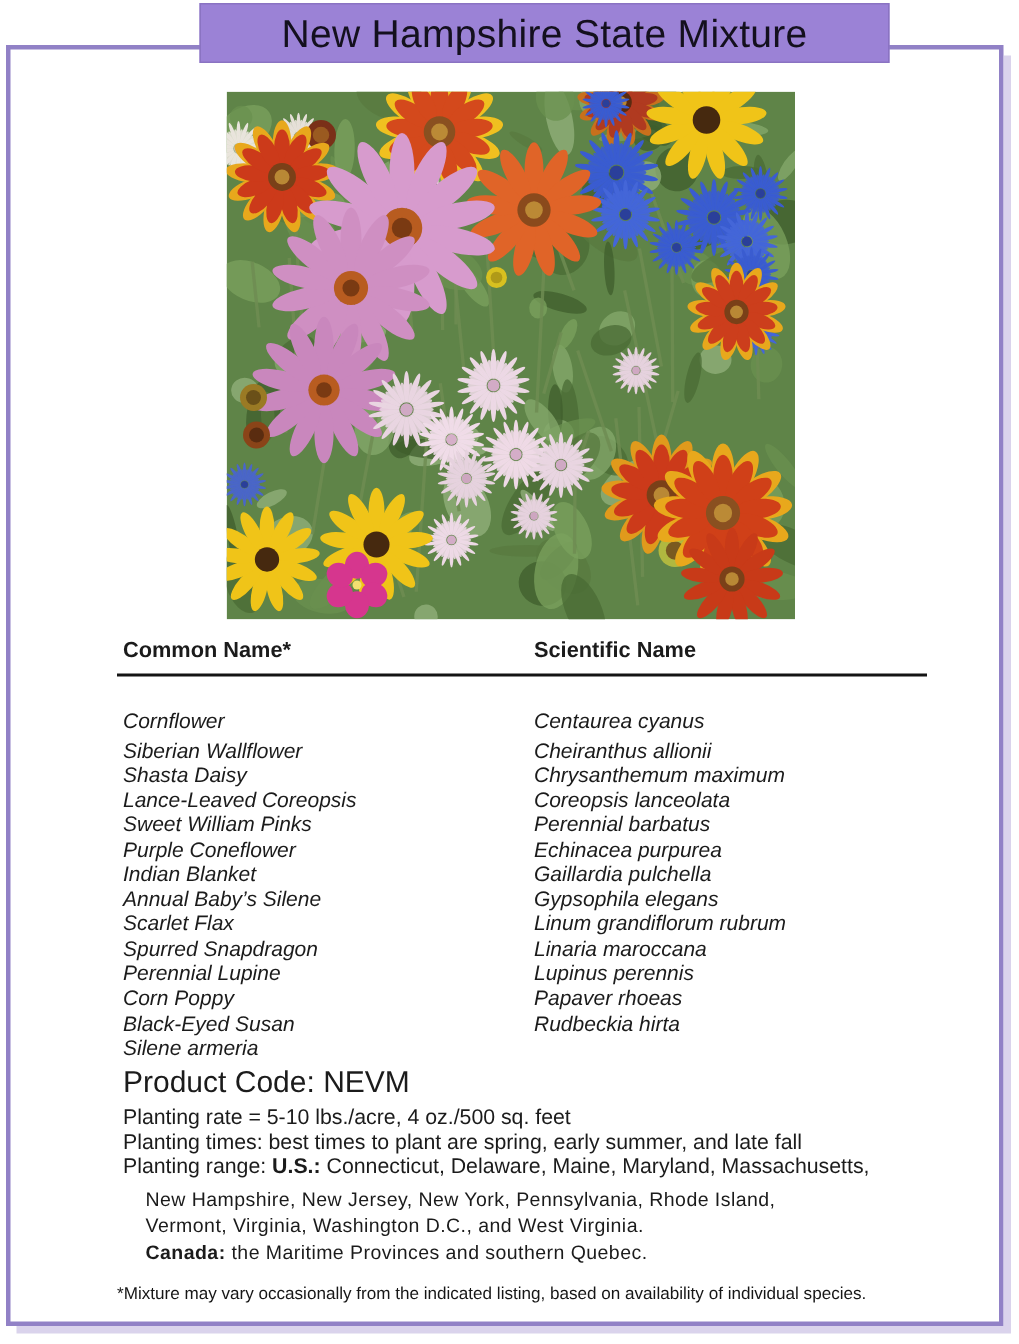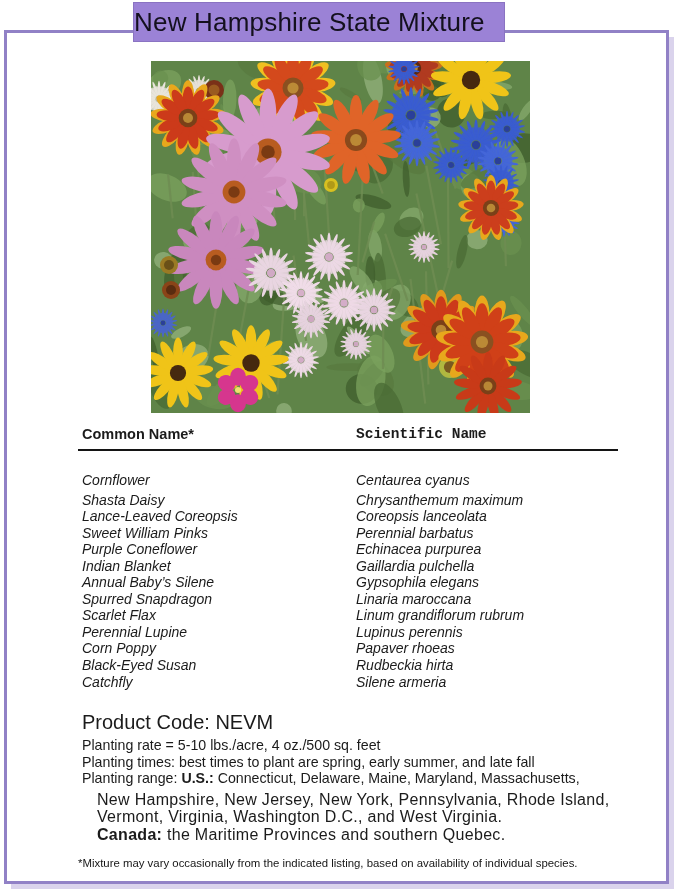--- a/index.html
+++ b/index.html
@@ -6,39 +6,39 @@
   .page{
     position:relative; width:679px; height:896px; background:#ffffff; overflow:hidden;
     font-family:"Liberation Sans","DejaVu Sans",sans-serif; color:#1b1b1b;
   }
   .frame{
     position:absolute; left:4px; top:30px; width:665px; height:854px;
     border:3px solid #9181c6; box-sizing:border-box;
     box-shadow:6px 6px 0 -1px #dad3ec; pointer-events:none;
   }
   .title-bar{
-    position:absolute; left:133px; top:2px; width:372px; height:40px;
+    position:absolute; left:133px; top:2px; width:460px; height:40px;
     background:#9b82d6; border:1px solid #8a73c2; box-sizing:border-box;
-    display:flex; align-items:center; z-index:3;
+    display:flex; align-items:center; justify-content:center; z-index:3;
   }
   .title-bar span{font-size:26px; letter-spacing:0.2px; color:#14101e;}
   .photo{
     position:absolute; left:151px; top:61px; width:379px; height:352px; overflow:hidden; z-index:2;
   }
   .photo svg{display:block;}
   .col-headers{position:absolute; left:0; top:426px; width:679px; height:20px; font-weight:bold; font-size:14.5px;}
   .col-headers .c1{position:absolute; left:82px;}
-  .col-headers .c2{position:absolute; left:356px;font-family:Liberation Mono, monospace;}
+  .col-headers .c2{position:absolute; left:356px;}
   .rule{position:absolute; left:78px; top:449px; width:540px; height:2px; background:#141414;}
   .species{position:absolute; left:82px; top:472px; width:560px; font-size:14px;font-style:italic;}
   .srow{display:grid; grid-template-columns:274px auto; height:16.55px; line-height:16.55px; white-space:nowrap;}
   .srow.first{margin-bottom:3px;}
   .product-code{position:absolute; left:82px; top:711px; font-size:20px;}
   .planting{position:absolute; left:82px; top:737px; font-size:14.2px; line-height:16.6px; white-space:nowrap;}
-  .indent-block{position:absolute; left:97px; top:791px; font-size:16px; line-height:17.4px; letter-spacing:0.3px; white-space:nowrap;}
+  .indent-block{position:absolute; left:97px; top:791px; font-size:13px; line-height:17.4px; letter-spacing:0.3px; white-space:nowrap;}
   .footnote{position:absolute; left:78px; top:857px; font-size:11.4px; color:#161616;}
   b{font-weight:bold;}
 </style>
 </head>
 <body>
 
 <div class="page">
 
   <div class="frame"></div>
 
@@ -1354,20 +1354,24 @@
   </div>
 
   <div class="rule"></div>
 
   <div class="species">
       <div class="srow first">
         <span>Cornflower</span>
         <span>Centaurea cyanus</span>
       </div>
       <div class="srow">
+        <span>Siberian Wallflower</span>
+        <span>Cheiranthus allionii</span>
+      </div>
+      <div class="srow">
         <span>Shasta Daisy</span>
         <span>Chrysanthemum maximum</span>
       </div>
       <div class="srow">
         <span>Lance-Leaved Coreopsis</span>
         <span>Coreopsis lanceolata</span>
       </div>
       <div class="srow">
         <span>Sweet William Pinks</span>
         <span>Perennial barbatus</span>
@@ -1378,41 +1382,40 @@
       </div>
       <div class="srow">
         <span>Indian Blanket</span>
         <span>Gaillardia pulchella</span>
       </div>
       <div class="srow">
         <span>Annual Baby’s Silene</span>
         <span>Gypsophila elegans</span>
       </div>
       <div class="srow">
+        <span>Scarlet Flax</span>
+        <span>Linum grandiflorum rubrum</span>
+      </div>
+      <div class="srow">
         <span>Spurred Snapdragon</span>
         <span>Linaria maroccana</span>
-      </div>
-      <div class="srow">
-        <span>Scarlet Flax</span>
-        <span>Linum grandiflorum rubrum</span>
       </div>
       <div class="srow">
         <span>Perennial Lupine</span>
         <span>Lupinus perennis</span>
       </div>
       <div class="srow">
         <span>Corn Poppy</span>
         <span>Papaver rhoeas</span>
       </div>
       <div class="srow">
         <span>Black-Eyed Susan</span>
         <span>Rudbeckia hirta</span>
       </div>
       <div class="srow">
-        <span>Catchfly</span>
         <span>Silene armeria</span>
       </div>
     </div>
 
   <div class="product-code">
     <span>Product Code:</span>
     <span>NEVM</span>
   </div>
 
   <div class="planting">

